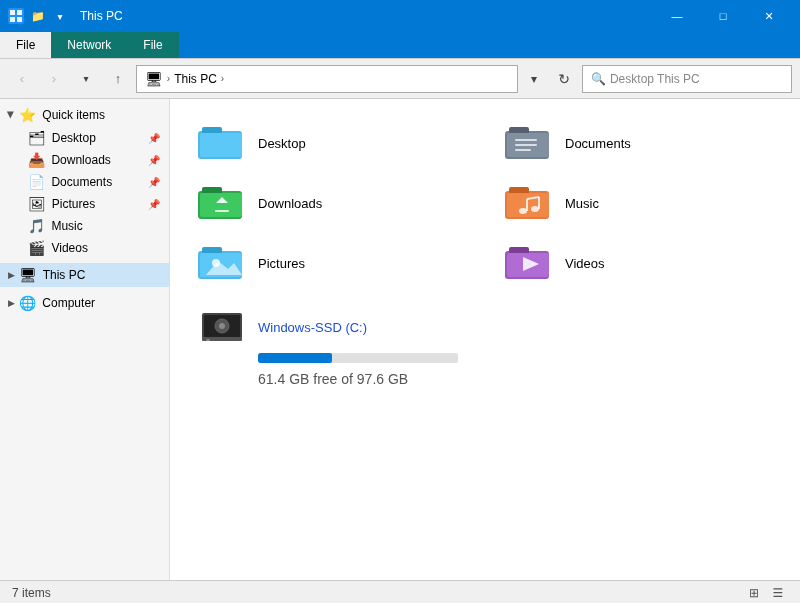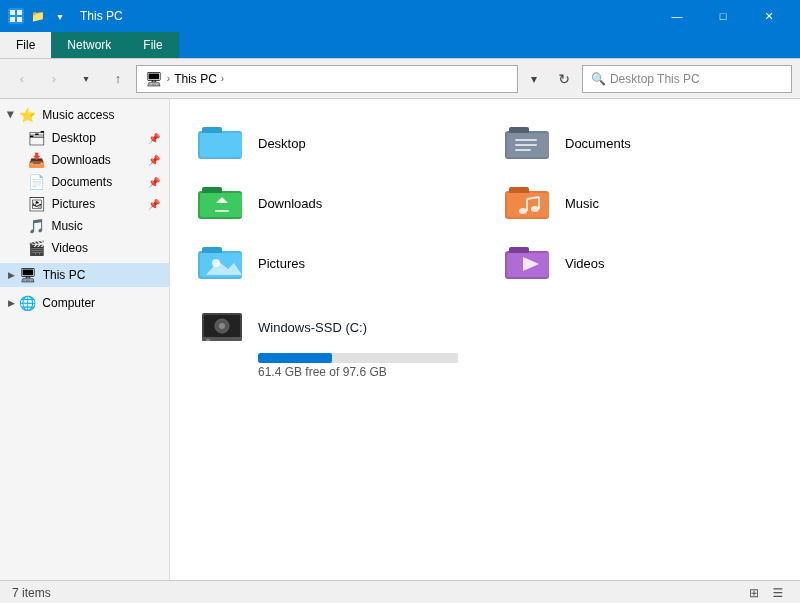--- a/index.html
+++ b/index.html
@@ -125,25 +125,25 @@
     .drive-section { margin-top: 8px; }
     .drive-item {
       display: flex;
       flex-direction: column;
       padding: 8px 12px;
       cursor: pointer;
       border-radius: 3px;
     }
     .drive-top { display: flex; align-items: center; gap: 12px; margin-bottom: 6px; }
     .drive-icon { width: 48px; height: 40px; display: flex; align-items: center; justify-content: center; }
-    .drive-name { font-size: 13px; color: #0f172a; }
+    .drive-name { font-size: 13px; color: #1d4ed8; }
     .drive-bar-container { margin-left: 60px; }
     .drive-progress-bg { width: 200px; height: 10px; background: #e0e0e0; border-radius: 2px; overflow: hidden; }
     .drive-progress-fill { height: 100%; background: #0078d4; width: 37%; border-radius: 2px; }
-    .drive-space-text { font-size: 12px; color: #555; margin-top: 2px; }
+    .drive-space-text { font-size: 14px; color: #555; margin-top: 8px; }
 
     
     .status-bar {
       height: 24px;
       background: #f0f0f0;
       border-top: 1px solid #ccc;
       display: flex;
       align-items: center;
       padding: 0 12px;
       font-size: 12px;
@@ -213,21 +213,21 @@
 </div>
 
 <div class="main-layout">
 
   <div class="sidebar">
 
     <div class="sidebar-section">
       <div class="sidebar-header">
         <span class="expand-arrow expanded">▶</span>
         <span class="sidebar-header-icon">⭐</span>
-        <span>Music access</span>
+        <span>Quick items</span>
       </div>
       <div>
         <div class="sidebar-item">
           <span class="sidebar-item-icon">🗂</span>
           <span>Desktop</span>
           <span class="pin-icon">📌</span>
         </div>
         <div class="sidebar-item">
           <span class="sidebar-item-icon">📥</span>
           <span>Downloads</span>

